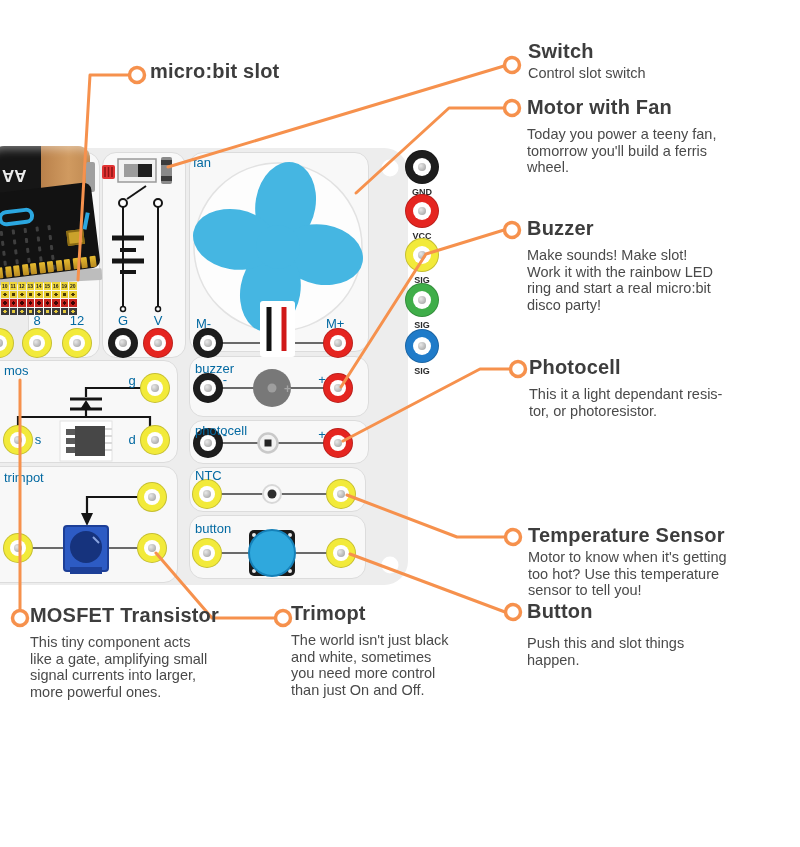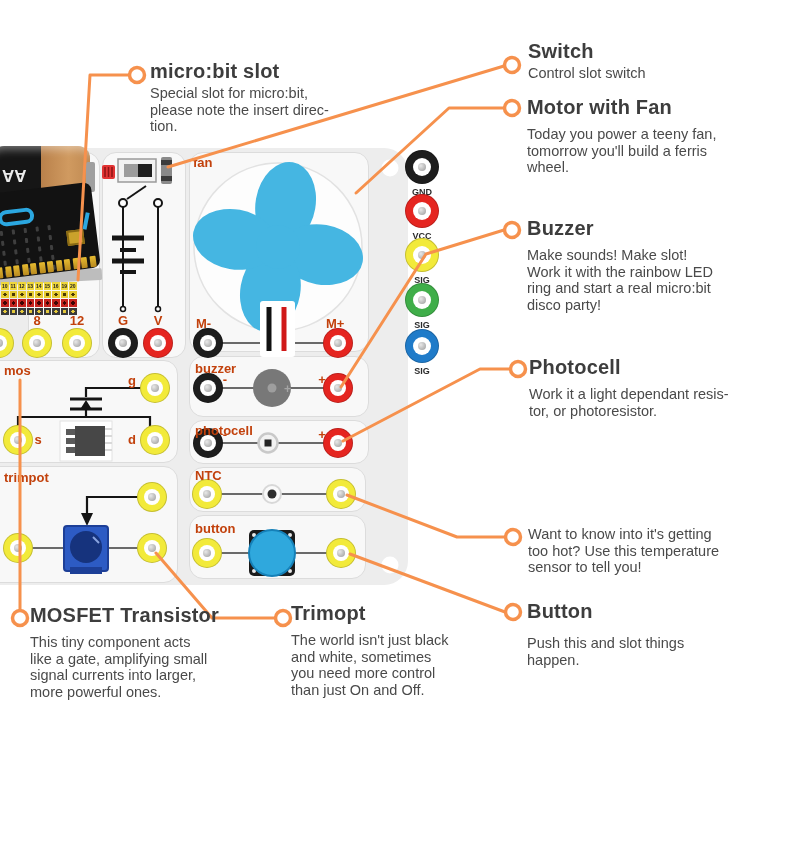--- a/index.html
+++ b/index.html
@@ -27,21 +27,21 @@
   .conn-lg{width:34px;height:34px;}
   .conn-lg::before{inset:7px;}
   .conn-lg::after{inset:12px;}
   .c-yellow{background:#f2ea3a;}
   .c-black{background:#1d1d1d;}
   .c-red{background:#e52520;}
   .c-green{background:#3fae49;}
   .c-blue{background:#1f7bc9;}
 
   
-  .blabel{position:absolute;font-weight:bold;font-size:13px;color:#c2410c;}
+  .blabel{position:absolute;font-weight:normal;font-size:13px;color:#0369a1;}
   .blabel.center{width:20px;text-align:center;}
   .rail-label{position:absolute;width:54px;text-align:center;font-size:9px;font-weight:bold;color:#2a2a2a;}
 
   
   .battery{position:absolute;left:-8px;top:146px;width:98px;height:61px;border-radius:12px;
            background:linear-gradient(90deg,#161616 0%,#161616 50%,#b9814b 50%,#d09a60 78%,#c08a52 100%);
            box-shadow:inset 0 10px 10px -7px rgba(255,255,255,.45), inset 0 -8px 8px -6px rgba(0,0,0,.5);}
   .battery .aa{position:absolute;left:10px;top:19px;font-weight:bold;font-size:17px;color:#ececec;transform:rotate(180deg);}
   .battery-nub{position:absolute;left:86px;top:162px;width:9px;height:30px;background:#9f9f9f;border-radius:2px;}
   .microbit{position:absolute;left:-12px;top:188px;width:108px;height:86px;background:#121212;border-radius:8px;
@@ -374,48 +374,46 @@
       <circle cx="513" cy="537" r="7.5"></circle>
       <circle cx="513" cy="612" r="7.5"></circle>
       <circle cx="20" cy="618" r="7.5"></circle>
       <circle cx="283" cy="618" r="7.5"></circle>
     </g>
   </svg>
 
   <div class="callout-layer">
     <div class="callout gap-sm" style="left:150px;top:60px;">
       <div class="callout-title">micro:bit slot</div>
-      <div class="callout-body" style="width:200px;">Special slot for micro:bit,
-please note the insert direc-
-tion.</div>
     </div>
     <div class="callout gap-sm" style="left:528px;top:40px;">
       <div class="callout-title">Switch</div>
       <div class="callout-body">Control slot switch</div>
     </div>
     <div class="callout" style="left:527px;top:96px;">
       <div class="callout-title">Motor with Fan</div>
       <div class="callout-body">Today you power a teeny fan,
 tomorrow you'll build a ferris
 wheel.</div>
     </div>
     <div class="callout" style="left:527px;top:217px;">
       <div class="callout-title">Buzzer</div>
       <div class="callout-body">Make sounds! Make slot!
 Work it with the rainbow LED
 ring and start a real micro:bit
 disco party!</div>
     </div>
     <div class="callout" style="left:529px;top:356px;">
       <div class="callout-title">Photocell</div>
-      <div class="callout-body">Work it a light dependant resis-
+      <div class="callout-body">This it a light dependant resis-
 tor, or photoresistor.</div>
     </div>
     <div class="callout gap-sm" style="left:528px;top:524px;">
-      <div class="callout-body">Want to know into it's getting
+      <div class="callout-title">Temperature Sensor</div>
+      <div class="callout-body">Motor to know when it's getting
 too hot? Use this temperature
 sensor to tell you!</div>
     </div>
     <div class="callout gap-lg" style="left:527px;top:600px;">
       <div class="callout-title">Button</div>
       <div class="callout-body">Push this and slot things
 happen.</div>
     </div>
     <div class="callout" style="left:291px;top:602px;">
       <div class="callout-title">Trimopt</div>

